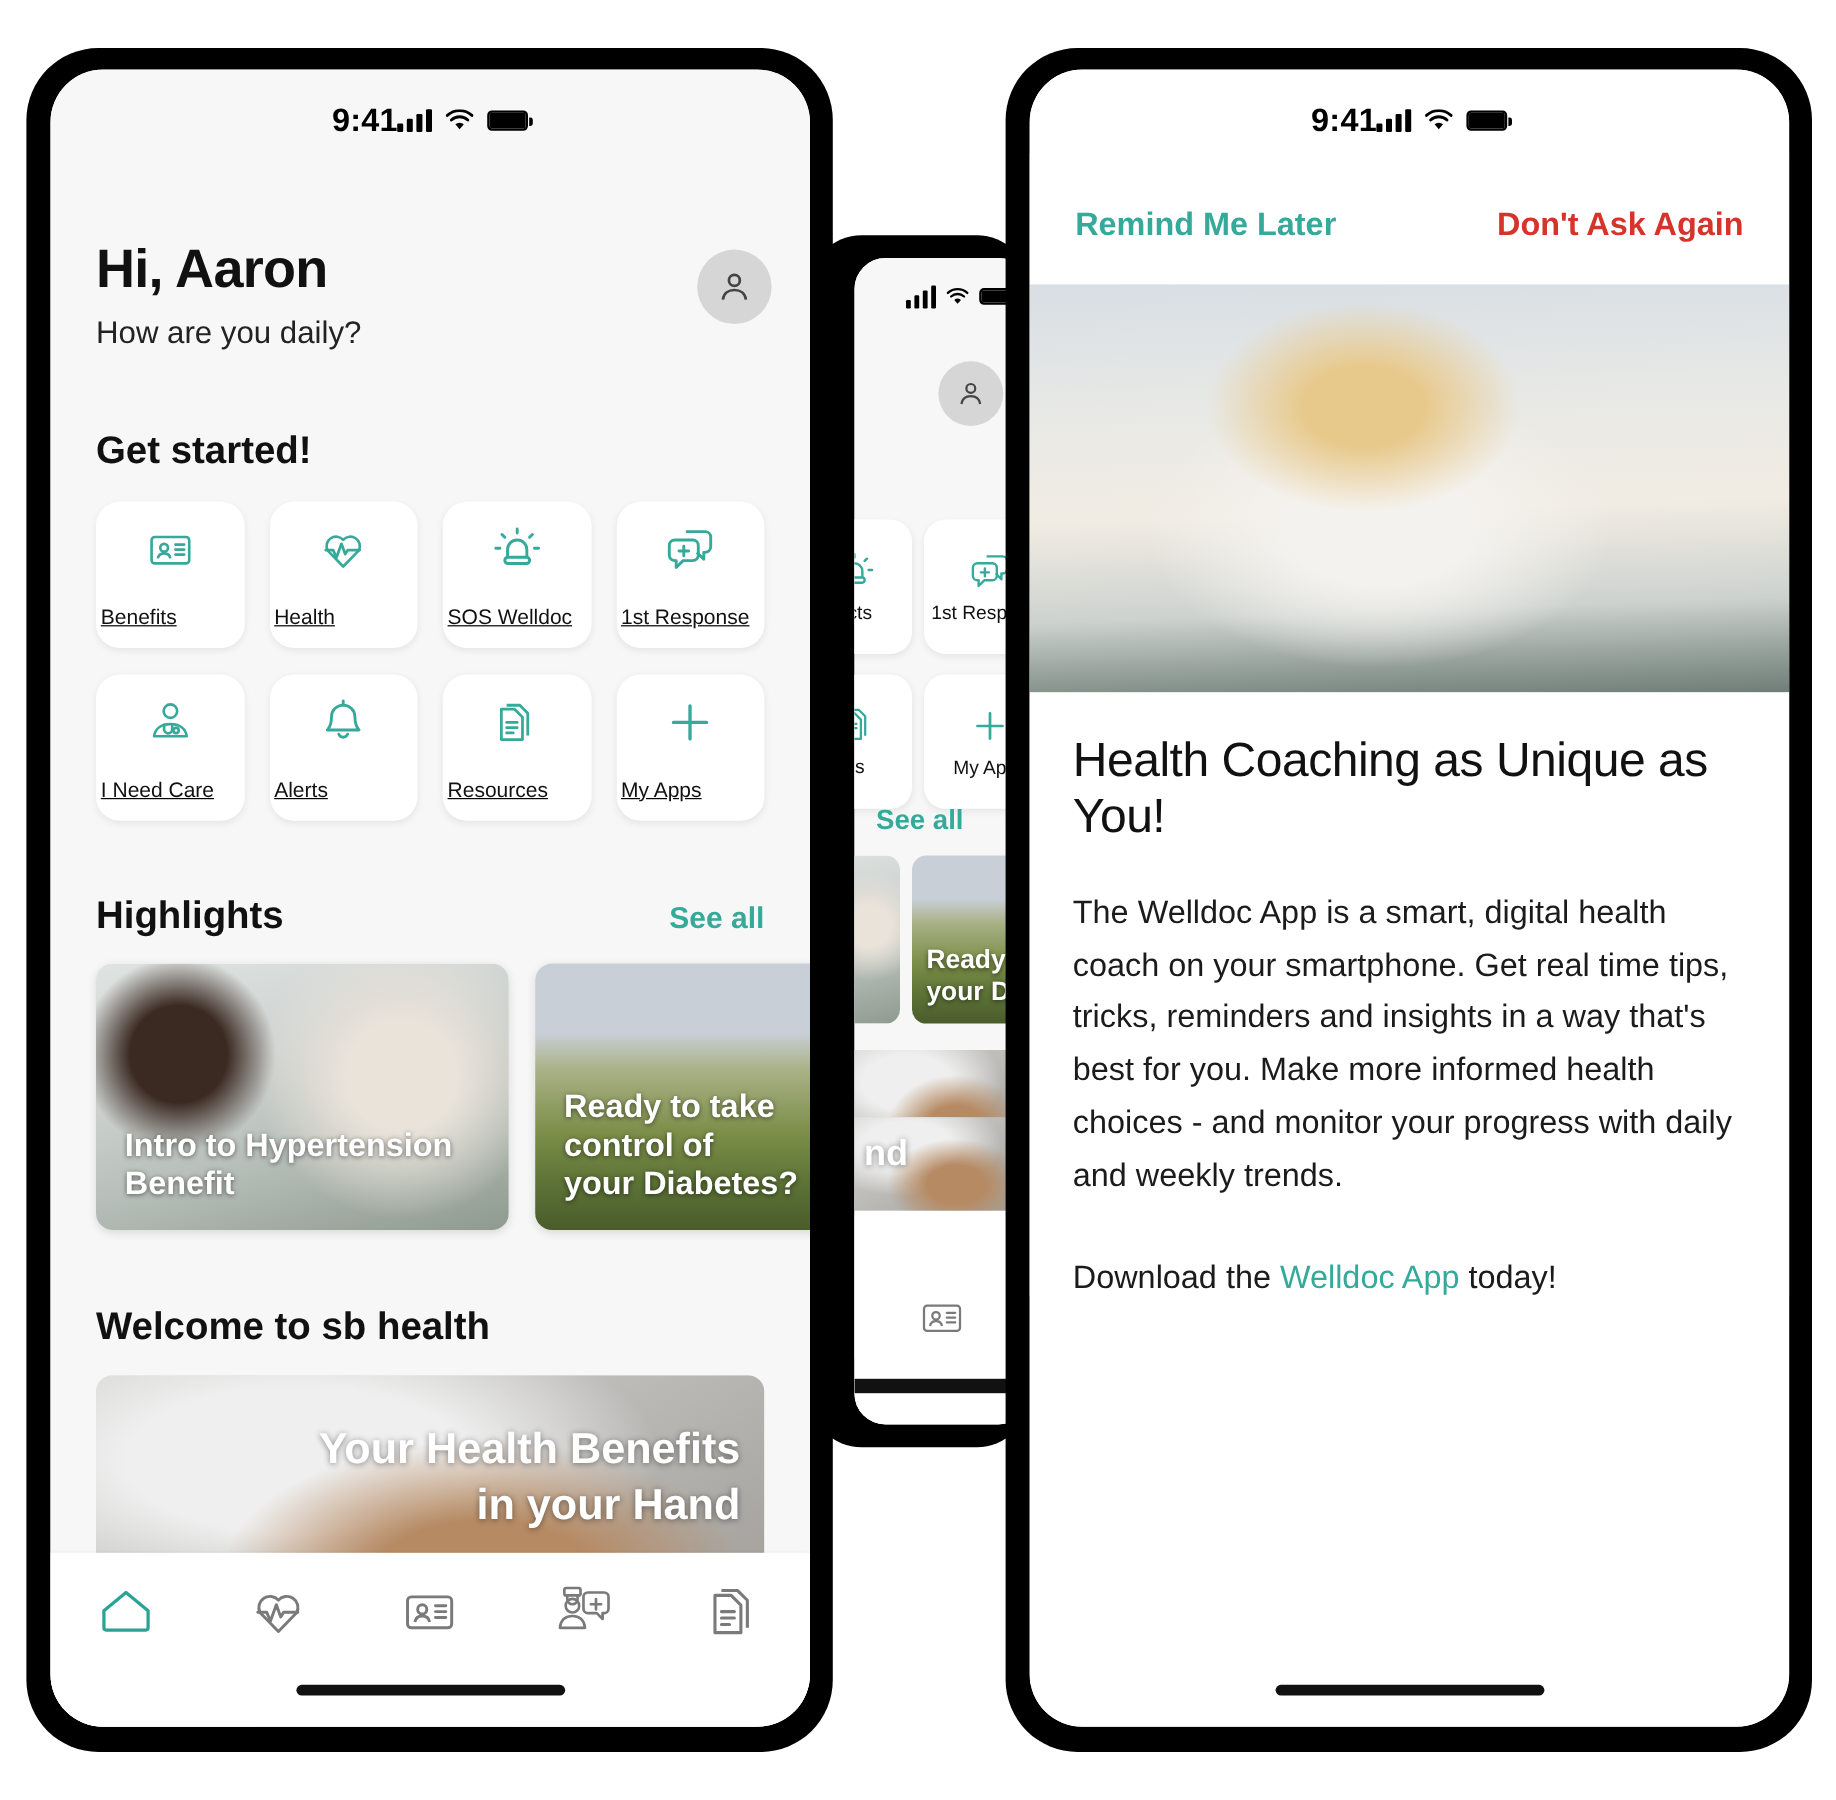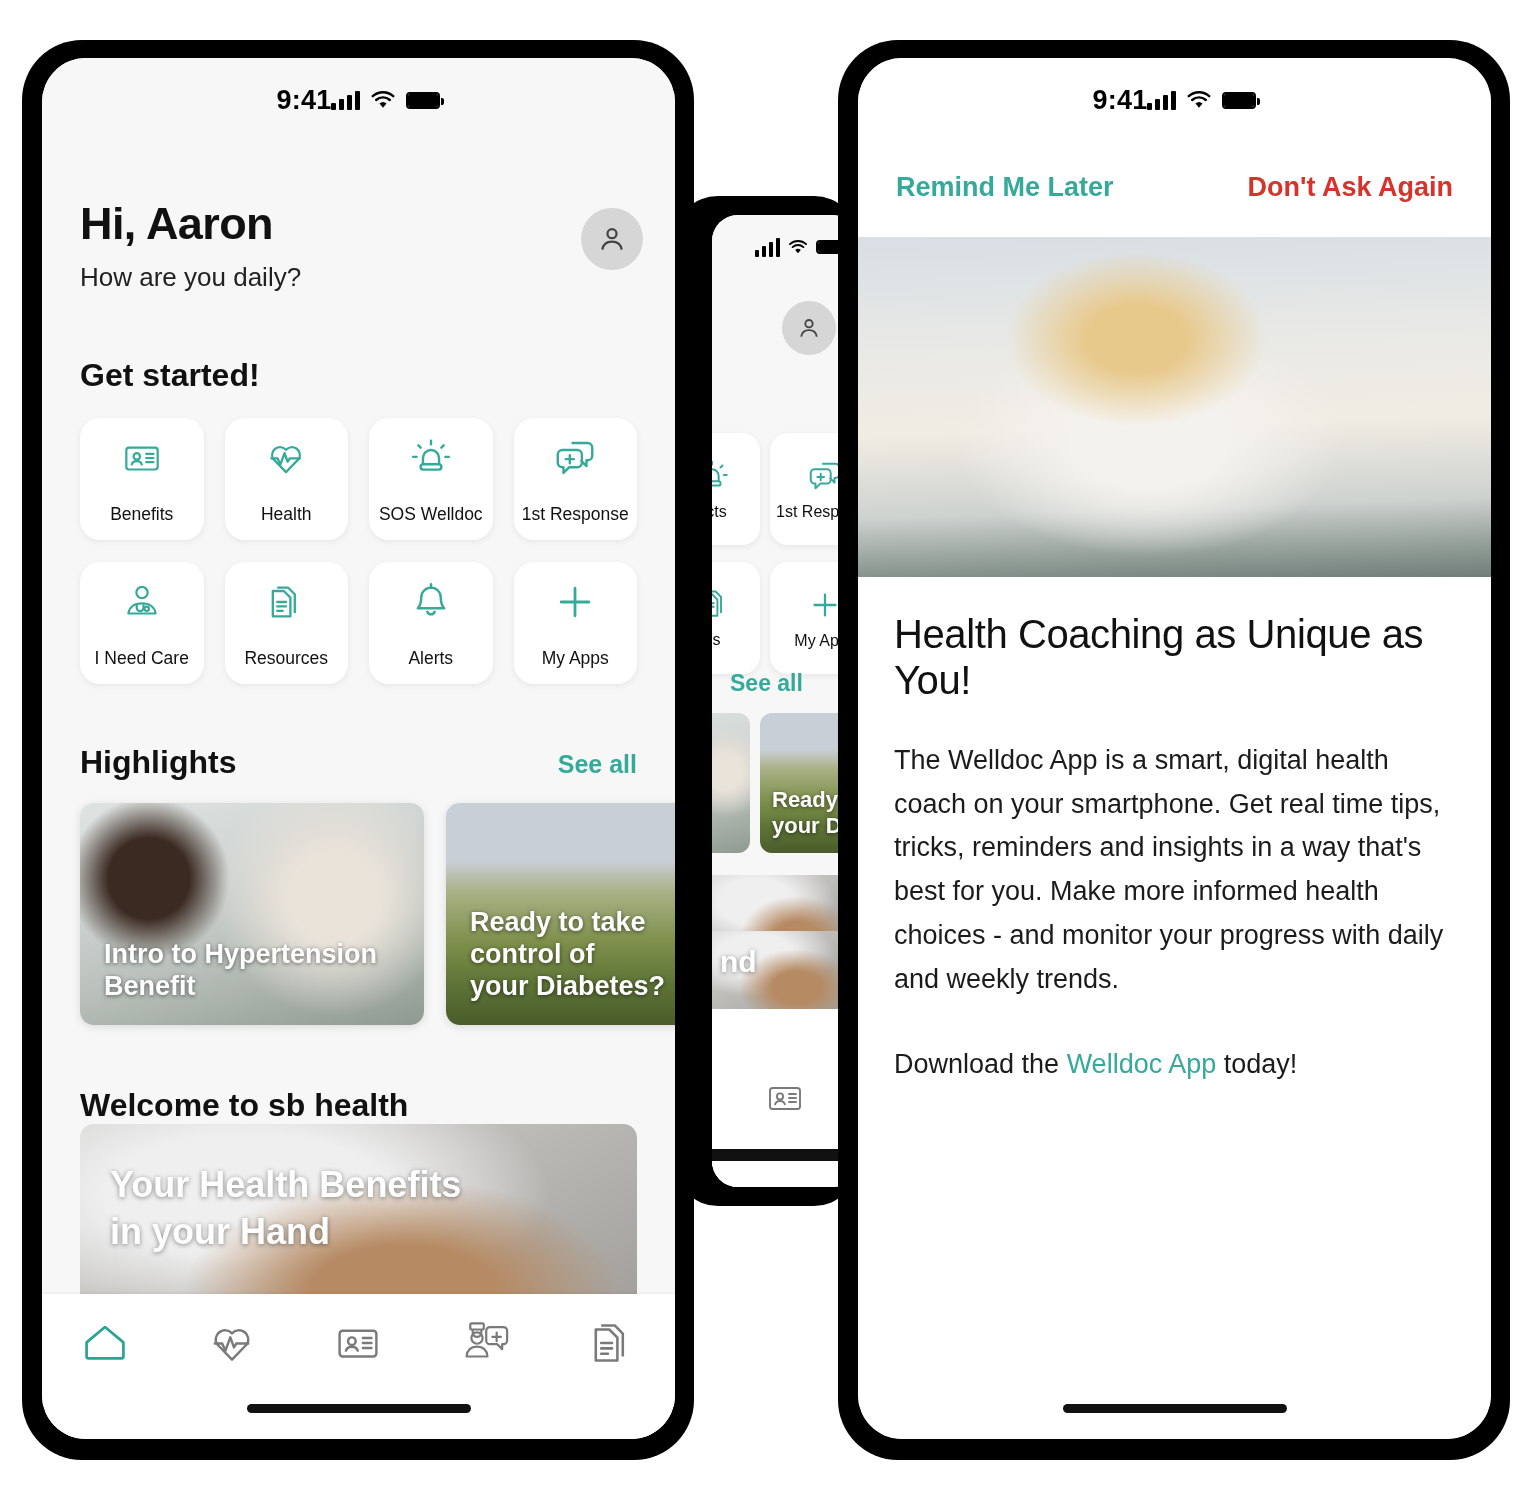--- a/index.html
+++ b/index.html
@@ -72,22 +72,23 @@
   }
   .sec-title { font-size: 32px; font-weight: 700; color:#111; }
 
   .tile-grid {
     margin-top: 24px;
     display:grid; grid-template-columns: repeat(4, 1fr); gap: 22px 21px;
   }
   .tile {
     background:#fff; border-radius: 20px; height: 122px;
     box-shadow: 0 2px 6px rgba(0,0,0,.07);
-    display:flex; flex-direction:column; align-items:center; justify-content:center; gap: 22px;
+    display:flex; flex-direction:column; justify-content:center; gap: 22px;
     padding: 0 4px;
+    text-decoration: underline;
   }
   .tile .glyph { height: 48px; display:flex; align-items:center; justify-content:center; }
   .tile .tlabel { font-size: 17.5px; color:#111; white-space:nowrap; }
 
   .row-between { display:flex; align-items:baseline; justify-content:space-between; }
   .link-teal { font-size: 25px; font-weight: 600; }
 
   .cards-row { display:flex; gap: 22px; margin-top: 22px; }
   .card {
     position:relative; border-radius: 14px; overflow:hidden;
@@ -96,21 +97,21 @@
   }
   .card .ctitle {
     position:absolute; left: 24px; bottom: 22px; right: 14px;
     color:#fff; font-size: 27px; font-weight: 700; line-height: 1.18;
     text-shadow: 0 1px 4px rgba(0,0,0,.55);
   }
   .card-wide { width: 344px; }
   .card-next { width: 300px; }
 
   .banner {
-    position:relative; height: 235px; border-radius: 14px; overflow:hidden; 
+    position:relative; height: 235px; border-radius: 14px; overflow:hidden; margin-top: 22px; text-align: right;
   }
   .banner .btitle {
     position:absolute; left: 30px; top: 38px; right: 20px;
     color:#fff; font-size: 36px; font-weight: 700; line-height: 1.3;
     text-shadow: 0 1px 5px rgba(0,0,0,.45);
   }
 
   .tabbar {
     position:absolute; left:0; right:0; bottom:0; height: 145px;
     background:#fff;
@@ -424,38 +425,38 @@
                   <path d="M9 33c.8-6.2 5.8-9.6 13-9.6S34.2 26.8 35 33z"></path>
                   <path d="M17 24v3.5a3.2 3.2 0 0 0 6.4 0V25" stroke-linecap="round"></path>
                   <circle cx="26.5" cy="28.5" r="2.1"></circle>
                 </svg>
               </div>
               <div class="tlabel">I Need Care</div>
             </div>
 
             <div class="tile">
               <div class="glyph">
+                <svg width="46" height="46" viewBox="0 0 40 40" fill="none" stroke="#35a99a" stroke-width="2.1" stroke-linejoin="round">
+                  <path d="M20 7.5a8.5 8.5 0 0 1 8.5 8.5c0 6.2 1.8 8 3 9.5H8.5c1.2-1.5 3-3.3 3-9.5A8.5 8.5 0 0 1 20 7.5z"></path>
+                  <path d="M20 4.5v3" stroke-linecap="round"></path>
+                  <path d="M16.8 28.5a3.4 3.4 0 0 0 6.4 0" stroke-linecap="round"></path>
+                </svg>
+              </div>
+              <div class="tlabel">Alerts</div>
+            </div>
+
+            <div class="tile">
+              <div class="glyph">
                 <svg width="44" height="44" viewBox="0 0 40 40" fill="none" stroke="#35a99a" stroke-width="2.1" stroke-linejoin="round">
                   <path d="M8 10h10l6 6v17H8z"></path>
                     <path d="M12 7h10l6 6v17"></path>
                   <path d="M12 20h8M12 24h8M12 28h5" stroke-linecap="round"></path>
                 </svg>
               </div>
               <div class="tlabel">Resources</div>
-            </div>
-
-            <div class="tile">
-              <div class="glyph">
-                <svg width="46" height="46" viewBox="0 0 40 40" fill="none" stroke="#35a99a" stroke-width="2.1" stroke-linejoin="round">
-                  <path d="M20 7.5a8.5 8.5 0 0 1 8.5 8.5c0 6.2 1.8 8 3 9.5H8.5c1.2-1.5 3-3.3 3-9.5A8.5 8.5 0 0 1 20 7.5z"></path>
-                  <path d="M20 4.5v3" stroke-linecap="round"></path>
-                  <path d="M16.8 28.5a3.4 3.4 0 0 0 6.4 0" stroke-linecap="round"></path>
-                </svg>
-              </div>
-              <div class="tlabel">Alerts</div>
             </div>
 
             <div class="tile">
               <div class="glyph">
                 <svg width="46" height="46" viewBox="0 0 40 40" fill="none" stroke="#35a99a" stroke-width="2.4" stroke-linecap="round">
                     <path d="M20 8v24M8 20h24"></path>
                   </svg>
               </div>
               <div class="tlabel">My Apps</div>
             </div>

